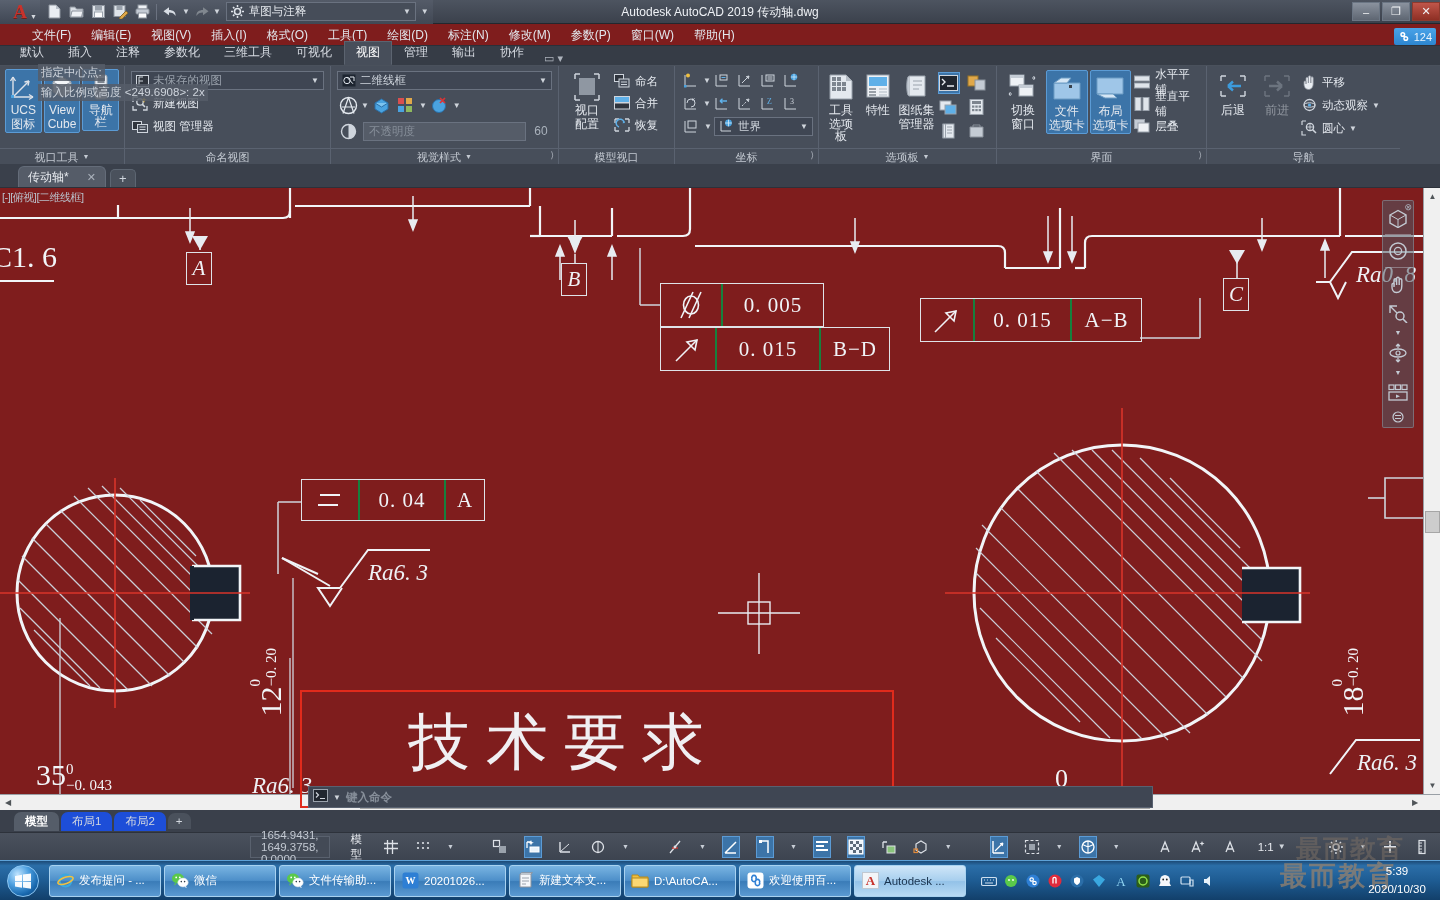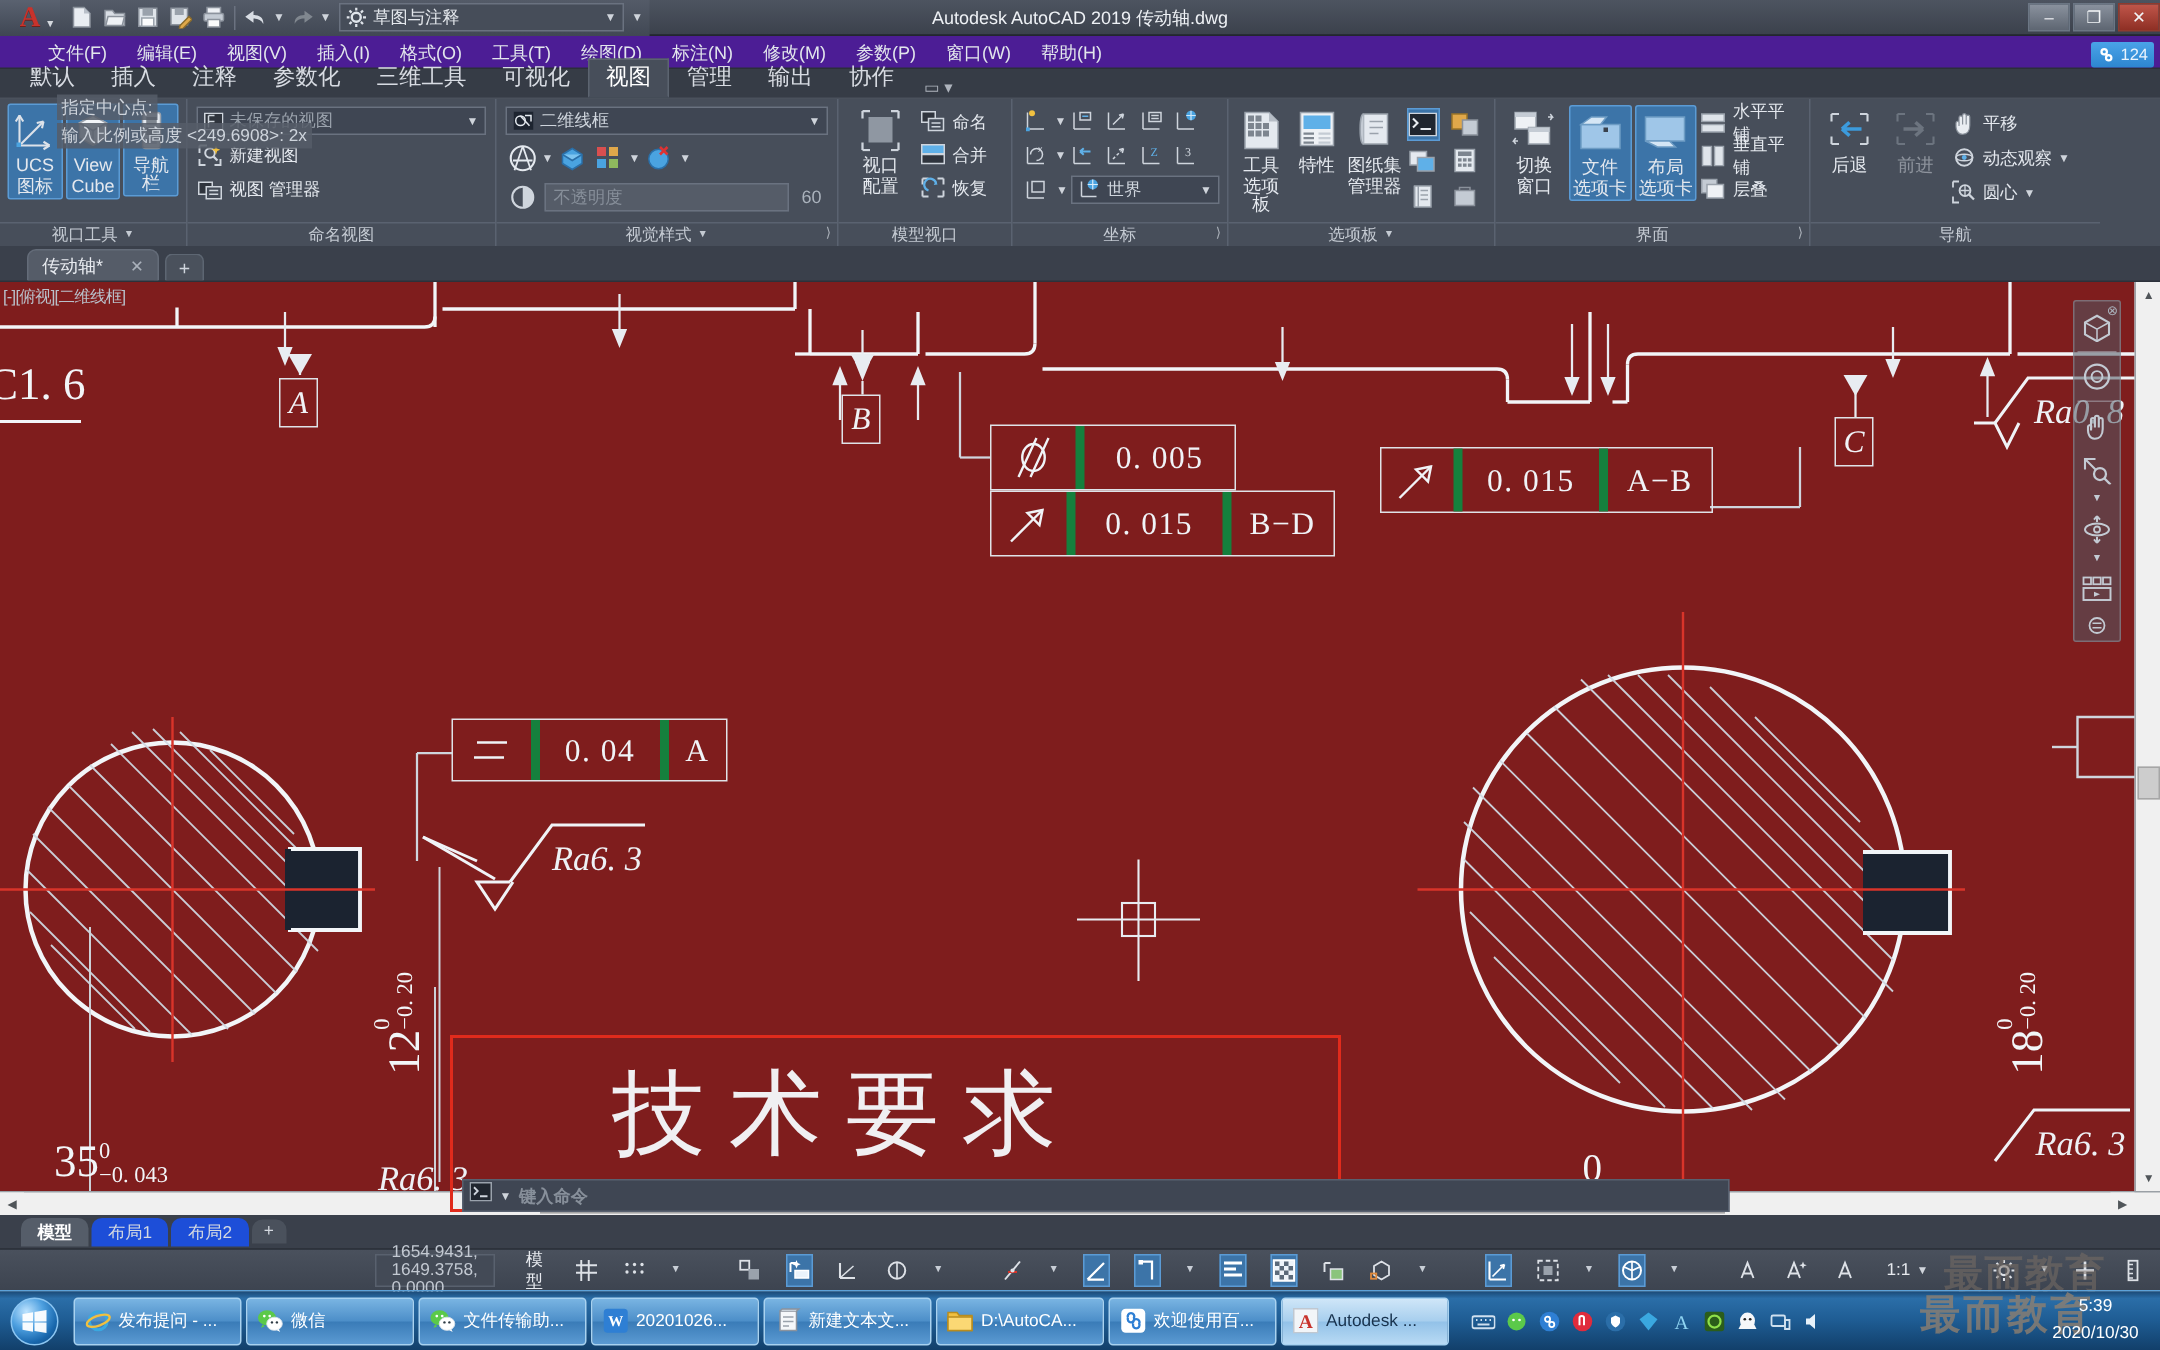--- a/index.html
+++ b/index.html
@@ -54,38 +54,38 @@
     width: 28px; height: 19px; border: 1px solid #6b7684;
     background: linear-gradient(#8a929e,#5e6672);
     display:flex;align-items:center;justify-content:center;
     color:#f2f4f7; font-size:11px;
   }
   .wc.close { background: linear-gradient(#c0564a,#8e2f24); border-color:#8e3a2e;}
 
   
   .menubar {
     position: absolute; left: 0; top: 24px; width: 1440px; height: 22px;
-    background: #4c1d95; display: flex; align-items: center;
+    background: #7f1d1d; display: flex; align-items: center;
     border-bottom: 1px solid #2b3039;
     text-align: right;
   }
   .menubar .spacer { width: 22px; }
   .menu-item {
     color: #e2e6ec; font-size: 12px; padding: 0 10px; line-height: 22px;
   }
 
   
   .ribtabs {
     position: absolute; left: 0; top: 46px; width: 1440px; height: 20px;
     background: #363c46; display: flex; align-items: flex-end;
     border-bottom: 1px solid #4a515c;
   }
   .ribtabs .pad { width: 8px; }
   .rtab {
-    font-size: 15px; color: #d7dbe2; padding: 2px 11px 3px;
+    font-size: 12px; color: #d7dbe2; padding: 2px 11px 3px;
     border: 1px solid transparent;
   }
   .rtab.active {
     background: #474e5a; border: 1px solid #5c6470; border-bottom-color: #474e5a;
     color: #ffffff;
   }
   .rtab-extra { margin-left: 8px; color:#aeb4bd; font-size:11px; }
 
   
   .ribbon {
@@ -152,21 +152,21 @@
   }
   .vplabel {
     position: absolute; left: 2px; top: 2px; color: #b9c0ca; font-size: 11px;
     letter-spacing: -0.5px;
   }
   .cad { position: absolute; left:0; top:0; width: 1440px; height: 622px; }
 
   
   .gdt { position: absolute; display: flex; border: 1px solid #dfe3e8; }
   .gdt > div {
-    border-right: 6px solid #15803d; display: flex; align-items: center;
+    border-right: 2px solid #15803d; display: flex; align-items: center;
     justify-content: center; color: #f0f3f7;
     font-family: "Liberation Serif", serif; font-size: 21px; padding: 0 9px;
     letter-spacing: 1px;
   }
   .gdt > div:last-child { border-right: none; }
   .gdt .sym { padding: 0 6px; }
   .datum {
     position: absolute; border: 1px solid #dfe3e8; width: 26px; height: 33px;
     display: flex; align-items: center; justify-content: center;
     color: #f0f3f7; font-family: "Liberation Serif", serif; font-style: italic; font-size: 21px;

